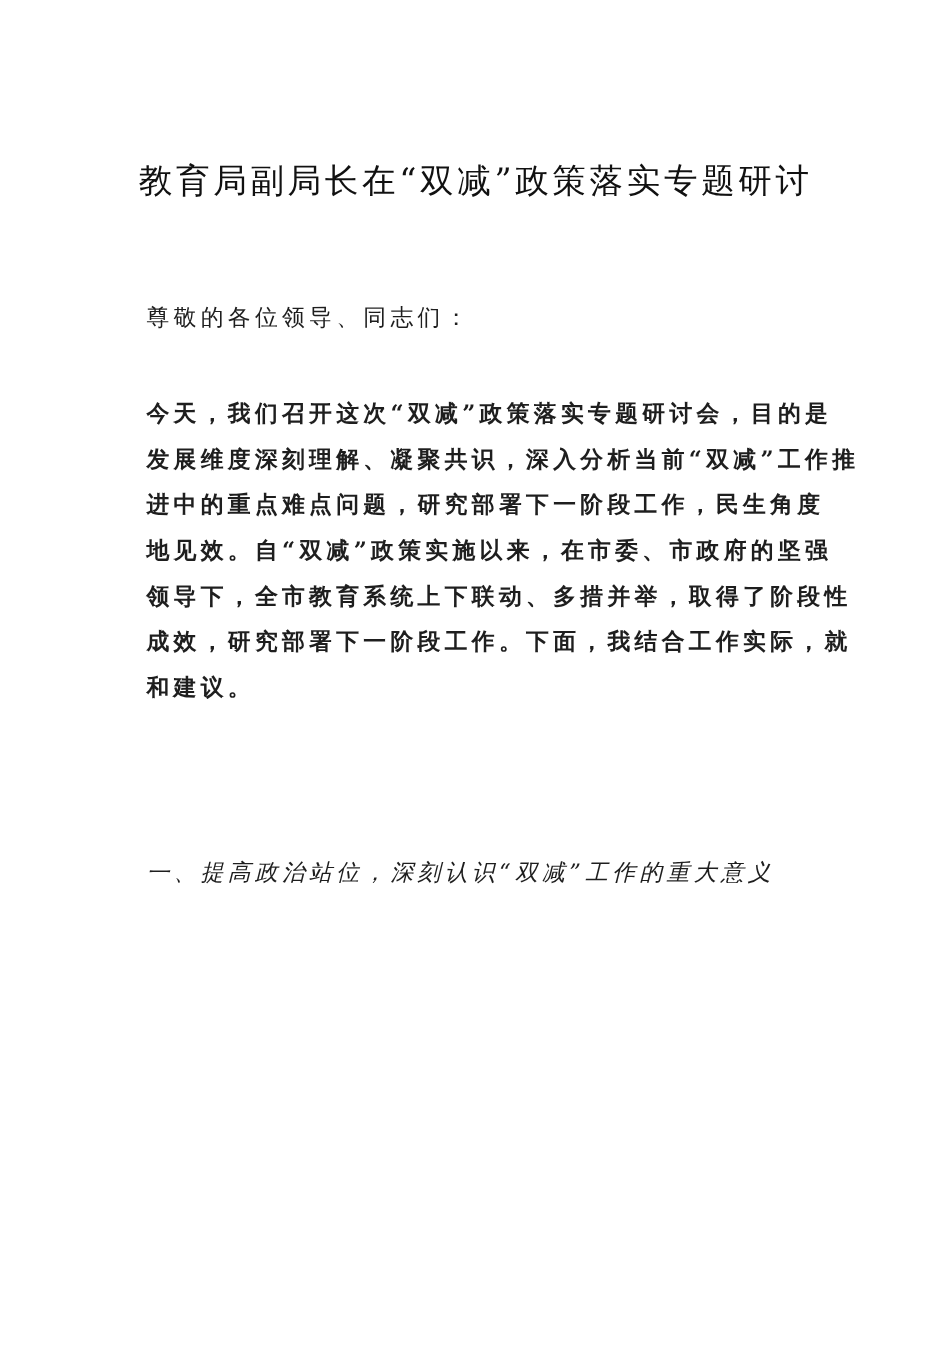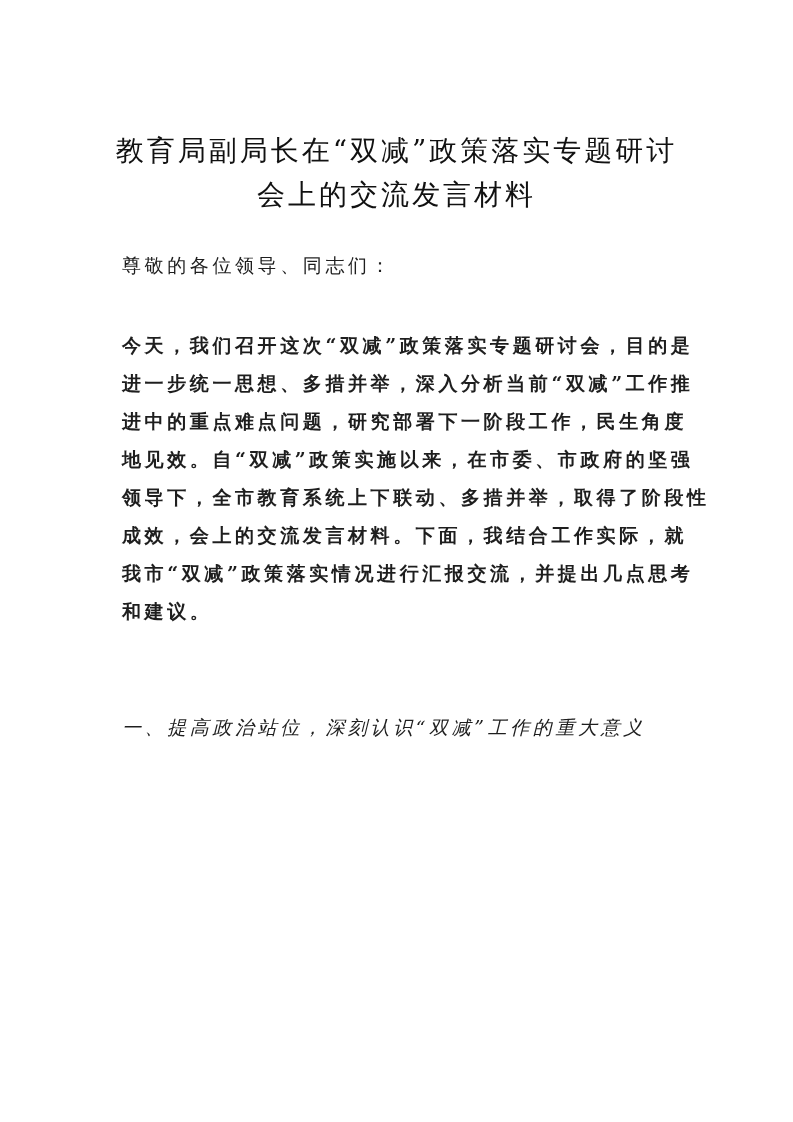--- a/index.html
+++ b/index.html
@@ -49,31 +49,29 @@
       white-space: nowrap;
       font-weight: bold;
     }
   </style>
 </head>
 <body>
 
 <div class="page">
 
   <div class="title-line" style="top:131px;">教育局副局长在“双减”政策落实专题研讨</div>
-  <div class="title-line" style="top:175px;">会上的交流发言材料</div>
 
   <div class="body-text" style="top:246px;">尊敬的各位领导、同志们：</div>
 
   <div class="body-text" style="top:326px;">
     <span class="line">今天，我们召开这次“双减”政策落实专题研讨会，目的是</span>
-    <span class="line">进一步统一思想、多措并举，深入分析当前“双减”工作推</span>
+    <span class="line">发展维度深刻理解、凝聚共识，深入分析当前“双减”工作推</span>
     <span class="line">进中的重点难点问题，研究部署下一阶段工作，民生角度</span>
     <span class="line">地见效。自“双减”政策实施以来，在市委、市政府的坚强</span>
     <span class="line">领导下，全市教育系统上下联动、多措并举，取得了阶段性</span>
-    <span class="line">成效，会上的交流发言材料。下面，我结合工作实际，就</span>
-    <span class="line">我市“双减”政策落实情况进行汇报交流，并提出几点思考</span>
+    <span class="line">成效，研究部署下一阶段工作。下面，我结合工作实际，就</span>
     <span class="line">和建议。</span>
   </div>
 
   <div class="body-text" style="top:708px;font-style:italic;">一、提高政治站位，深刻认识“双减”工作的重大意义</div>
 
 
 </div>
 
 </body></html>

